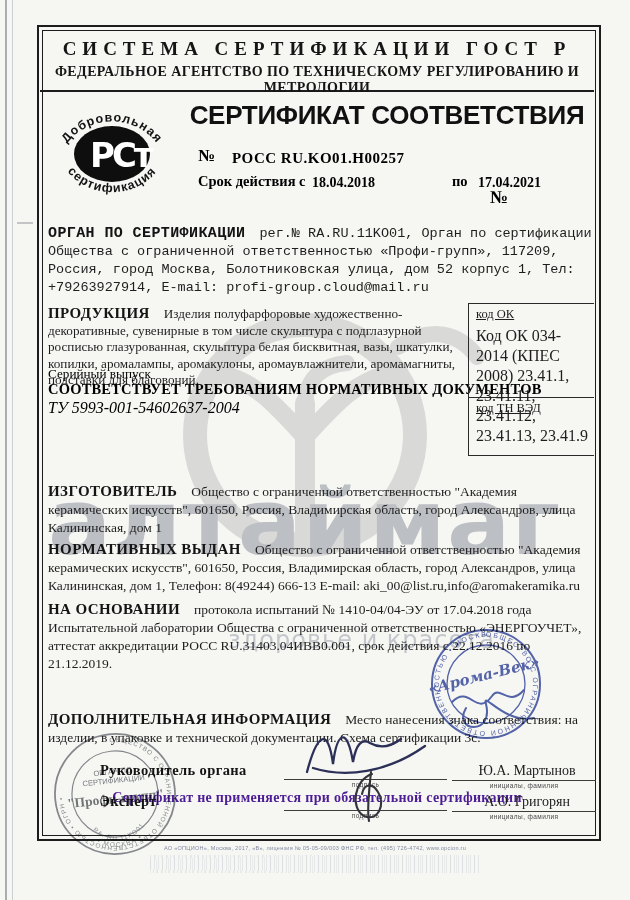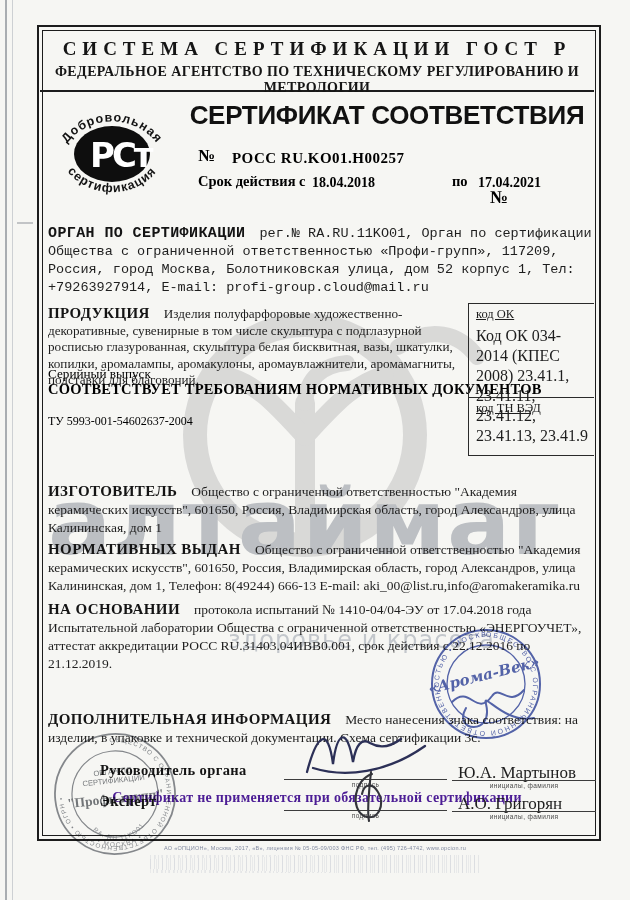--- a/index.html
+++ b/index.html
@@ -31,38 +31,38 @@
   .blank-sign{left:490px;top:187px;font-size:18px;font-weight:bold;z-index:3;}
   .blank-num{left:514px;top:184px;font-family:"DejaVu Sans Mono",monospace;font-size:23px;
              letter-spacing:1px;color:#1a1a1a;z-index:3;}
   
   .para{font-size:13.5px;line-height:18px;color:#1e1e1e;z-index:3;}
   .para .slabel{font-size:15px;font-weight:bold;letter-spacing:.4px;margin-right:14px;color:#141414;}
   .p-body{left:48px;top:211px;width:548px;font-family:Liberation Mono, monospace;}
   .p-product{left:48px;top:292px;width:420px;line-height:16.5px;font-size:13.2px;}
   .p-serial{left:48px;top:366px;font-size:13.2px;z-index:3;}
   .p-conforms{left:48px;top:381px;width:548px;font-size:14.5px;font-weight:bold;letter-spacing:.2px;z-index:3;}
-  .p-tu{left:48px;top:414px;font-size:12px;z-index:3;}
+  .p-tu{left:48px;top:399px;font-size:16px;z-index:3;font-style:italic;}
   .p-manufacturer{left:48px;top:468px;width:548px;}
   .p-issued{left:48px;top:526px;width:548px;}
   .p-basis{left:48px;top:586px;width:548px;}
   .p-additional{left:48px;top:696px;width:548px;}
   
   .codes{left:468px;top:303px;width:126px;z-index:3;font-size:13px;color:#1e1e1e;}
   .codes .box{border-left:1.2px solid #2a2a2a;border-top:1.2px solid #2a2a2a;padding:3px 4px 2px 7px;}
   .codes .box1{height:88px;}
   .codes .box2{height:52px;border-bottom:1.2px solid #2a2a2a;}
   .codes .clabel{font-size:12.5px;display:block;margin-bottom:4px;text-decoration:underline;}
   .codes .cvalue{font-size:16px;line-height:20px;}
   
   .role{font-size:14.5px;font-weight:bold;letter-spacing:.4px;color:#141414;z-index:4;}
   .sigline{border-bottom:1.2px solid #3c3c3c;height:0;z-index:4;}
   .sigcap{font-size:6.5px;color:#4a4a4a;text-align:center;letter-spacing:.4px;z-index:4;
           font-family:"Liberation Sans",sans-serif;}
-  .signame{font-size:17px;color:#1d1d1d;z-index:4;}
+  .signame{font-size:14px;text-align:center;color:#1d1d1d;z-index:4;}
   .footnote{left:38px;top:790px;width:558px;text-align:center;font-size:14px;font-weight:600;
             letter-spacing:.3px;color:#4c1d95;z-index:3;}
   .fineprint{left:0;top:845px;width:630px;text-align:center;font-family:"Liberation Sans",sans-serif;
              font-size:5.5px;color:#8089a0;letter-spacing:.3px;z-index:3;}
   .guilloche{left:150px;top:855px;width:330px;height:18px;opacity:.5;z-index:1;
      background:repeating-linear-gradient(92deg,rgba(110,120,150,.25) 0 1px,transparent 1px 4px),
                 repeating-linear-gradient(88deg,rgba(110,120,150,.18) 0 1px,transparent 1px 6px);}
   
   .wm-circle{left:155px;top:285px;z-index:1;opacity:.3;}
   .wm-shop{left:48px;top:468px;width:560px;font-family:"DejaVu Sans",sans-serif;font-weight:bold;

